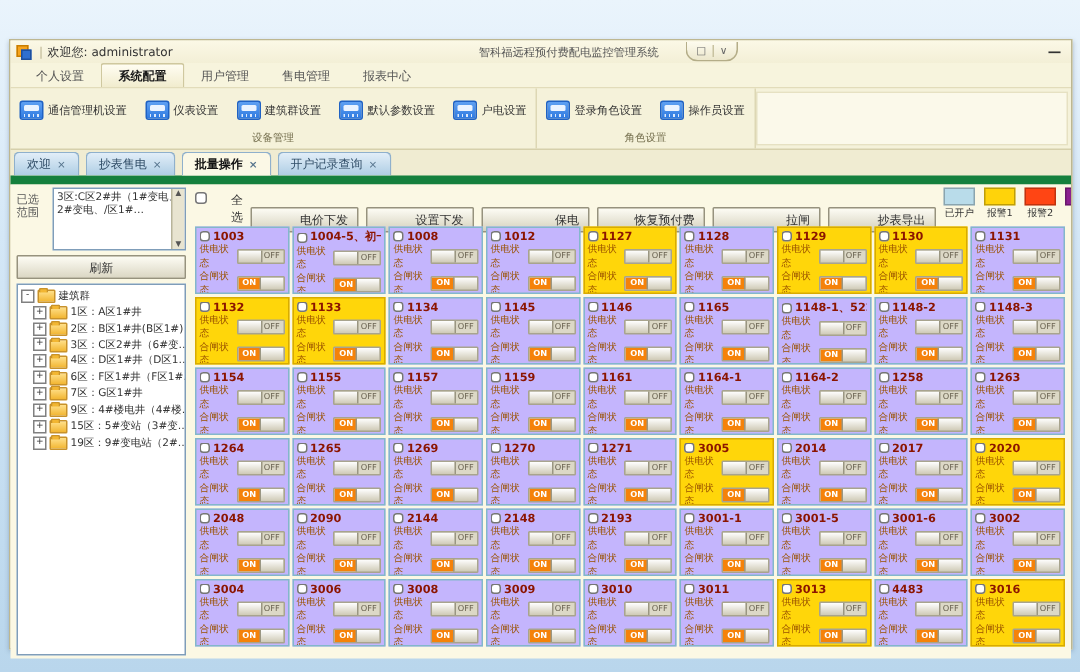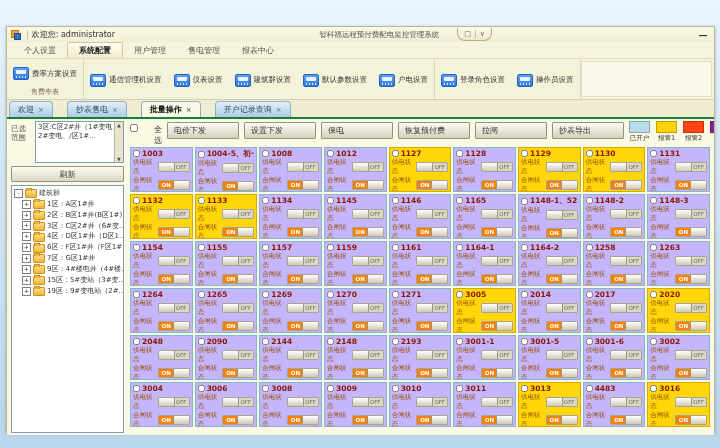--- a/index.html
+++ b/index.html
@@ -39,21 +39,21 @@
   .rbtn{display:flex;align-items:center;gap:3px;padding:1px 2px;cursor:default;}
   .monicon{width:14px;height:11px;flex:0 0 auto;border:1px solid #1f62c4;border-radius:2px;
     background:linear-gradient(#5ea0f2,#2f7ae0);position:relative;}
   .monicon::before{content:"";position:absolute;left:2px;top:2px;right:2px;height:4px;background:#eaf3ff;border-radius:1px;}
   .monicon::after{content:"";position:absolute;left:2px;bottom:1px;right:2px;height:2px;
     background:repeating-linear-gradient(90deg,#dce9fb 0 1px,transparent 1px 3px);}
   .rbtn span{font-size:7.5px;color:#333;white-space:nowrap;}
   .rg-label{text-align:center;font-size:7px;color:#76704f;padding:1px 0 2px;}
   .ribbon-rest{flex:1;background:#fbf9ea;border-left:1px solid #e6e1c2;margin:2px 2px 2px 0;border:1px solid #e6e1c2;}
   
-  .doctabs{height:17px;display:flex;align-items:flex-end;gap:14px;padding:0 2px;background:#f0ecd2;border-bottom:2px solid #15803d;}
+  .doctabs{height:17px;display:flex;align-items:flex-end;gap:4px;padding:0 2px;background:#f0ecd2;border-bottom:6px solid #15803d;}
   .dtab{display:flex;align-items:center;gap:4px;font-size:8px;color:#2f4c66;padding:2px 8px;
     border:1px solid #8fb0cc;border-bottom:none;border-radius:4px 4px 0 0;
     background:linear-gradient(#e2eef8,#aecde4);cursor:default;white-space:nowrap;}
   .dtab .x{font-size:7px;color:#55738c;}
   .dtab.active{background:#fbf8e6;color:#111;font-weight:bold;}
   
   .content{display:flex;height:316px;background:#fbf8e4;}
   .sidebar{width:113px;flex:0 0 auto;padding:2px 3px 2px 4px;display:flex;flex-direction:column;gap:3px;}
   .side-row{display:flex;gap:2px;}
   .side-label{width:22px;font-size:7.5px;color:#555;line-height:1.25;padding-top:3px;flex:0 0 auto;}
@@ -76,23 +76,23 @@
   .folder::before{content:"";position:absolute;top:-2px;left:0;width:4px;height:2px;
     background:#f2b632;border:1px solid #c8922a;border-bottom:none;border-radius:1px 1px 0 0;}
   
   .main{flex:1;display:flex;flex-direction:column;padding:1px 4px 0 3px;overflow:hidden;}
   .pager{height:13px;display:flex;justify-content:center;align-items:center;gap:8px;font-size:8px;color:#333;}
   .pager .prev{color:#b05a10;cursor:default;}
   .pager .next{color:#189aaa;text-decoration:underline;cursor:default;}
   .controls{height:26px;display:flex;align-items:flex-start;gap:5px;padding-top:1px;}
   .selwrap{display:flex;align-items:flex-start;gap:16px;font-size:8px;color:#333;margin-top:3px;}
   .selwrap input{width:8px;height:8px;margin:0;}
-  .tbtn{min-width:58px;height:15px;margin-top:1px;background:linear-gradient(#fdfcf4,#d5d1bd);
+  .tbtn{min-width:58px;height:15px;margin-top:13px;background:linear-gradient(#fdfcf4,#d5d1bd);
     border:1px solid #96927e;border-radius:1px;font-size:8px;color:#333;
-    display:flex;align-items:center;justify-content:flex-start;padding:0 6px;cursor:default;}
+    display:flex;align-items:center;justify-content:flex-end;padding:0 6px;cursor:default;}
   .legend{margin-left:auto;display:flex;gap:6px;padding-right:26px;}
   .litem{display:flex;flex-direction:column;align-items:center;gap:1px;}
   .lswatch{width:19px;height:10px;border:1px solid rgba(0,0,0,.25);}
   .llabel{font-size:6.5px;color:#333;white-space:nowrap;}
   
   .grid{display:grid;grid-template-columns:repeat(9,1fr);gap:2px;}
   .card{height:41px;border:1px solid #83b7cb;background:#c4b5fd;padding:1px 2px;
     display:flex;flex-direction:column;justify-content:space-between;cursor:default;overflow:hidden;}
   .card.alarm{background:#ffd60a;border-color:#d8ab00;}
   .c-head{display:flex;align-items:center;gap:2px;}
@@ -134,60 +134,53 @@
       <div class="mtab"><span>用户管理</span></div>
       <div class="mtab"><span>售电管理</span></div>
       <div class="mtab"><span>报表中心</span></div>
     </div>
 
   <div class="ribbon">
       <div class="rgroup">
       <div class="rg-buttons">
           <div class="rbtn">
       <span class="monicon"></span>
-      <span>费率方案设置</span>
-    </div>
-        </div>
-      <div class="rg-label">售费率表</div>
-    </div>
-      <div class="rgroup">
-      <div class="rg-buttons">
-          <div class="rbtn">
-      <span class="monicon"></span>
       <span>通信管理机设置</span>
     </div>
           <div class="rbtn">
       <span class="monicon"></span>
       <span>仪表设置</span>
     </div>
           <div class="rbtn">
       <span class="monicon"></span>
       <span>建筑群设置</span>
     </div>
           <div class="rbtn">
       <span class="monicon"></span>
       <span>默认参数设置</span>
     </div>
           <div class="rbtn">
       <span class="monicon"></span>
       <span>户电设置</span>
     </div>
         </div>
+      <div class="rg-label">设备管理</div>
     </div>
       <div class="rgroup">
       <div class="rg-buttons">
           <div class="rbtn">
       <span class="monicon"></span>
       <span>登录角色设置</span>
     </div>
           <div class="rbtn">
       <span class="monicon"></span>
       <span>操作员设置</span>
     </div>
         </div>
+      <div class="rg-label">角色设置</div>
     </div>
       <div class="ribbon-rest"></div>
     </div>
 
   <div class="doctabs">
       <div class="dtab">
       <span>欢迎</span>
       <span class="x">×</span>
     </div>
       <div class="dtab">

